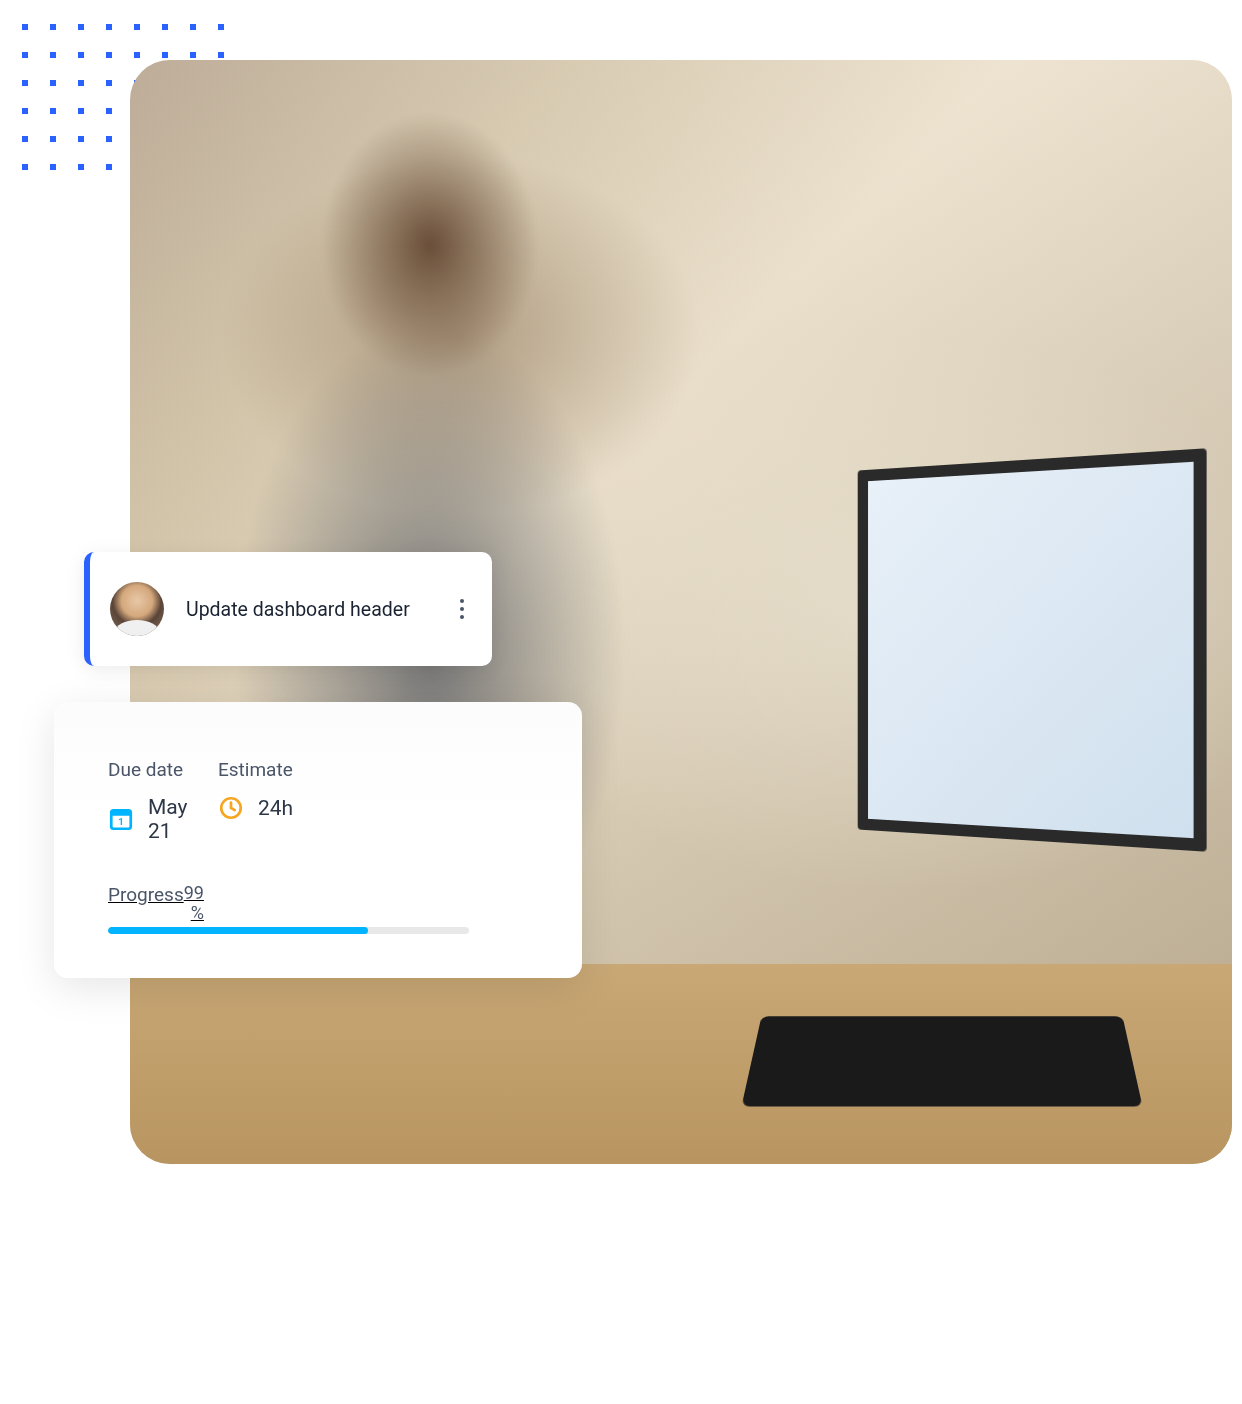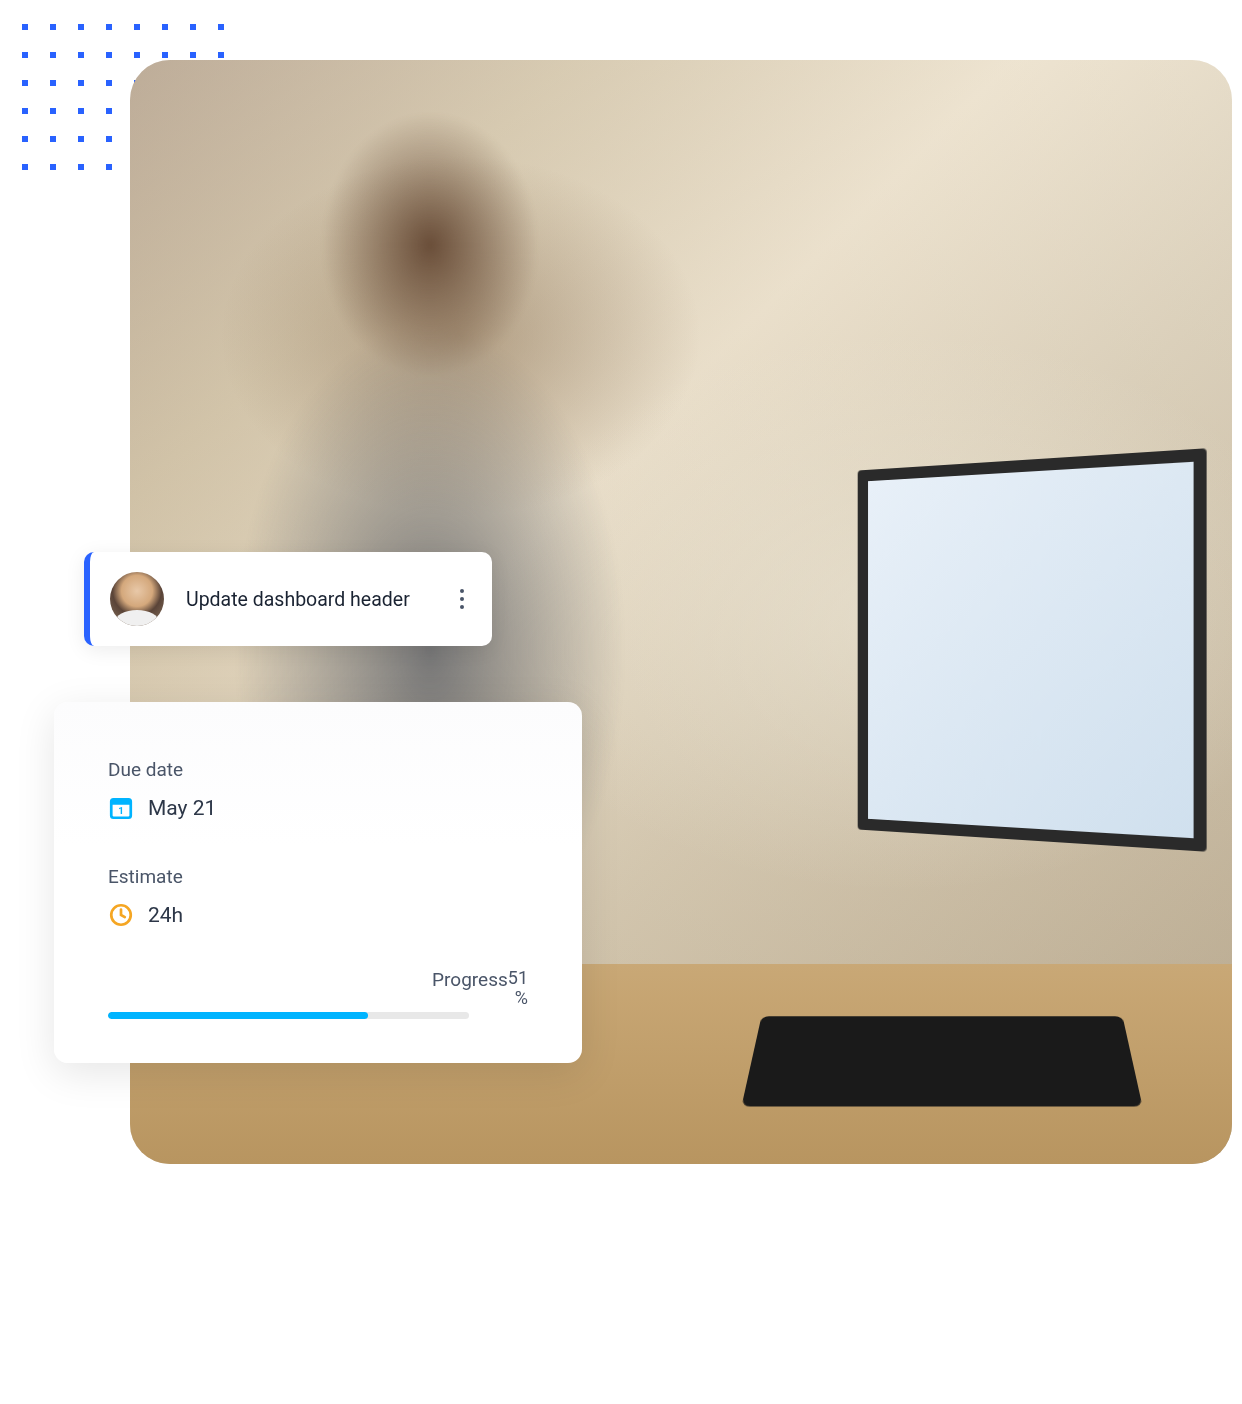--- a/index.html
+++ b/index.html
@@ -96,21 +96,21 @@
       background: #1a1a1a;
       border-radius: 8px;
       transform: perspective(600px) rotateX(35deg);
     }
     
     .task-card {
       position: absolute;
       top: 552px;
       left: 84px;
       width: 408px;
-      height: 94px;
+      height: 114px;
       background: #fff;
       border-radius: 10px;
       border-left: 6px solid #2962FF;
       box-shadow: 0 4px 20px rgba(0, 0, 0, 0.08);
       display: flex;
       align-items: center;
       padding: 0 18px 0 20px;
       z-index: 10;
     }
     
@@ -169,21 +169,21 @@
       width: 528px;
       background: linear-gradient(180deg, #fcfcfd 0%, #ffffff 40%);
       border-radius: 14px;
       box-shadow: 0 10px 40px rgba(0, 0, 0, 0.1);
       padding: 56px 54px 44px 54px;
       z-index: 10;
     }
     
     .details-grid {
       display: grid;
-      grid-template-columns: 1fr;
+      grid-template-columns: 1fr 1fr 1fr 1fr;
       gap: 44px 20px;
       margin-bottom: 40px;
     }
     
     .detail-item {
       display: flex;
       flex-direction: column;
     }
     
     .detail-label {
@@ -211,23 +211,24 @@
       font-weight: 400;
     }
     
     .progress-section {
       display: flex;
       flex-direction: column;
     }
     
     .progress-header {
       display: flex;
-      justify-content: flex-end;
+      justify-content: flex-start;
       align-items: flex-start;
       margin-bottom: 2px;
+      text-decoration: underline;
     }
     
     .progress-label {
       font-size: 19px;
       color: #4a5568;
     }
     
     .progress-percent {
       font-size: 18px;
       color: #4a5568;
@@ -349,21 +350,21 @@
     </div>
 
 
 
   </div>
 
   <div class="progress-section">
     <div class="progress-header">
       <div class="progress-label">Progress</div>
       <div class="progress-percent">
-        <span>51</span><br><span>%</span>
+        <span>99</span><br><span>%</span>
       </div>
     </div>
     <div class="progress-bar-track">
       <div class="progress-bar-fill" id="progress-fill" style="width: 72%;"></div>
     </div>
   </div>
 
 </div>
 
 </body></html>

